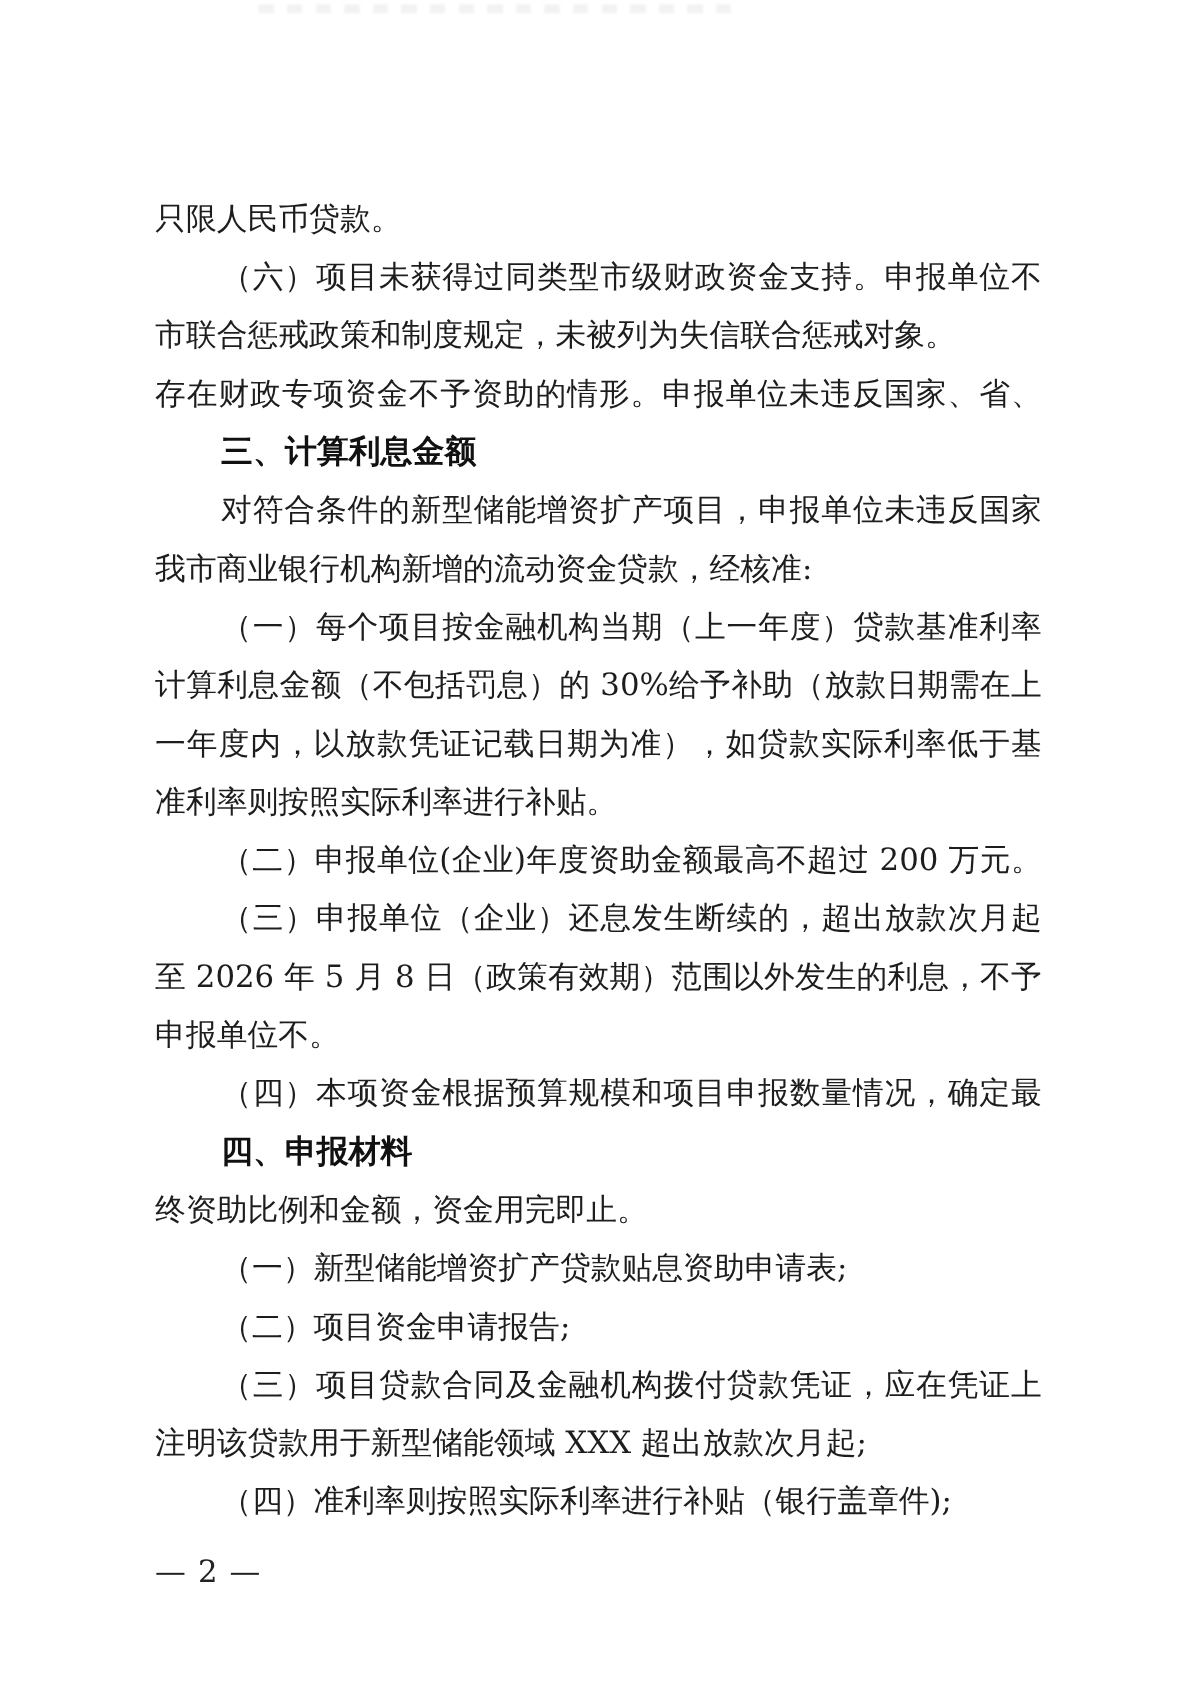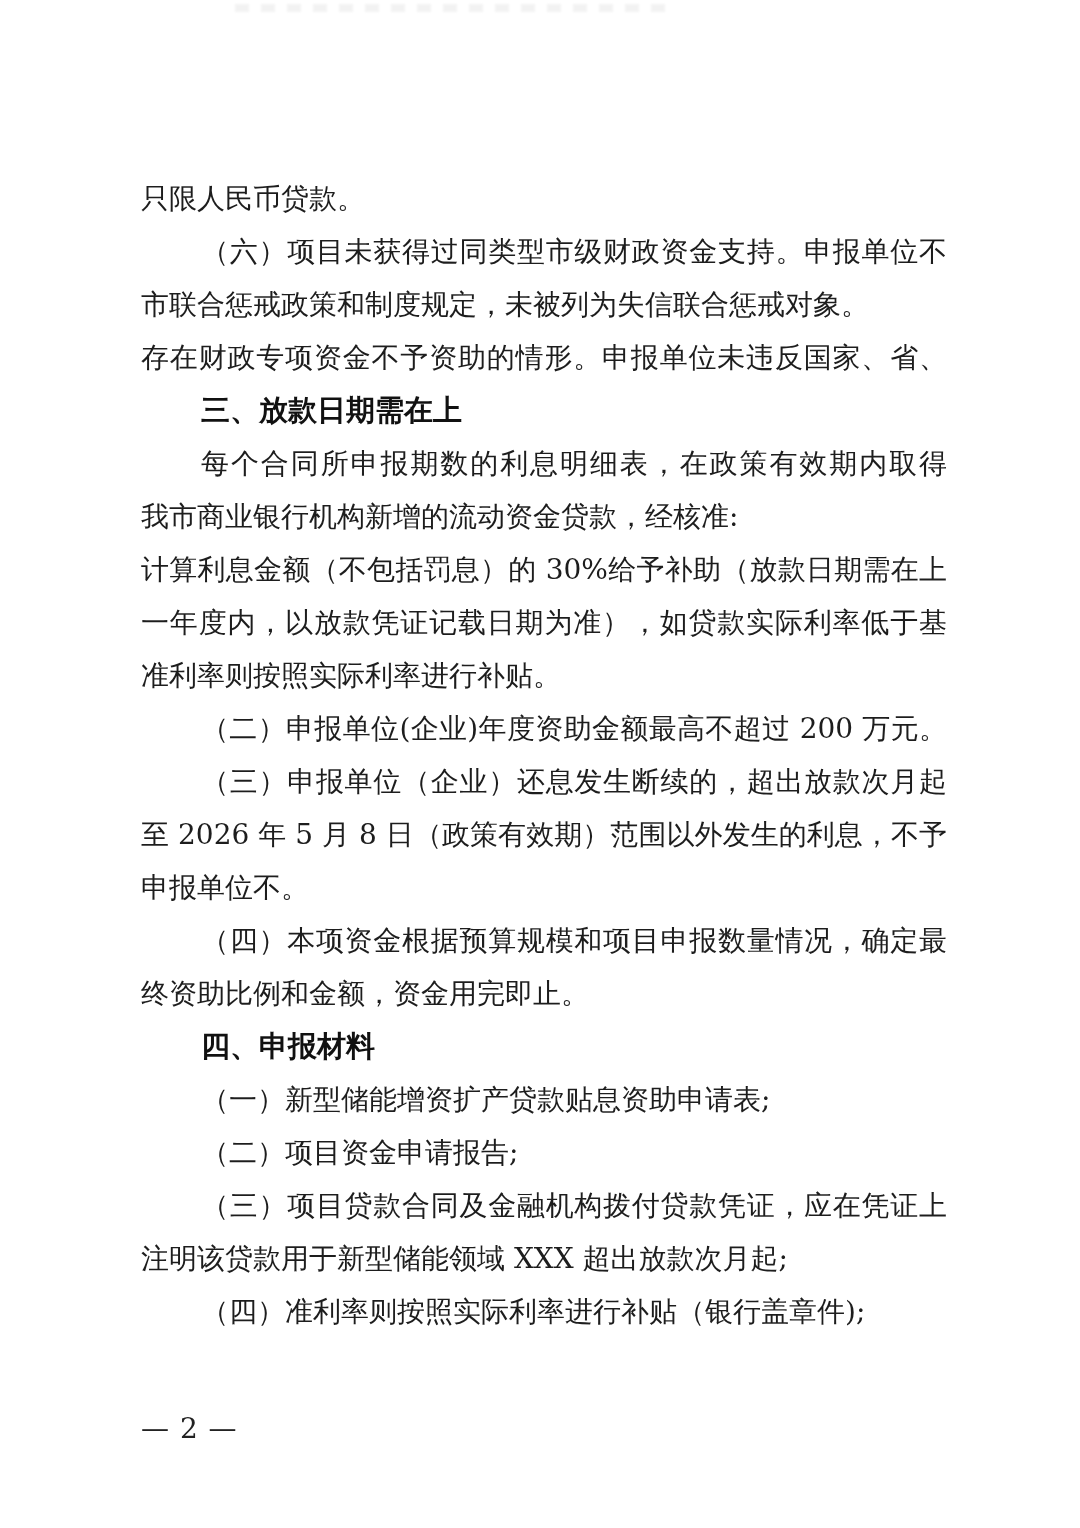--- a/index.html
+++ b/index.html
@@ -81,33 +81,34 @@
 </head>
 <body>
 
 <div class="page">
   <div class="scan-artifact"></div>
   <div class="doc-body">
       <div class="line">只限人民币贷款。</div>
       <div class="line indent fill">（六）项目未获得过同类型市级财政资金支持。申报单位不</div>
       <div class="line">市联合惩戒政策和制度规定，未被列为失信联合惩戒对象。</div>
       <div class="line fill">存在财政专项资金不予资助的情形。申报单位未违反国家、省、</div>
-      <div class="line heading indent">三、放款日期需在上</div>
-      <div class="line indent fill">每个合同所申报期数的利息明细表，在政策有效期内取得</div>
+      <div class="line heading indent">三、计算利息金额</div>
+      <div class="line indent fill">对符合条件的新型储能增资扩产项目，申报单位未违反国家</div>
       <div class="line">我市商业银行机构新增的流动资金贷款，经核准:</div>
+      <div class="line indent fill">（一）每个项目按金融机构当期（上一年度）贷款基准利率</div>
       <div class="line fill">计算利息金额（不包括罚息）的 30%给予补助（放款日期需在上</div>
       <div class="line fill">一年度内，以放款凭证记载日期为准），如贷款实际利率低于基</div>
       <div class="line">准利率则按照实际利率进行补贴。</div>
       <div class="line indent fill">（二）申报单位(企业)年度资助金额最高不超过 200 万元。</div>
       <div class="line indent fill">（三）申报单位（企业）还息发生断续的，超出放款次月起</div>
       <div class="line fill">至 2026 年 5 月 8 日（政策有效期）范围以外发生的利息，不予</div>
       <div class="line">申报单位不。</div>
       <div class="line indent fill">（四）本项资金根据预算规模和项目申报数量情况，确定最</div>
+      <div class="line heading indent">四、申报材料</div>
       <div class="line">终资助比例和金额，资金用完即止。</div>
-      <div class="line heading indent">四、申报材料</div>
       <div class="line indent">（一）新型储能增资扩产贷款贴息资助申请表;</div>
       <div class="line indent">（二）项目资金申请报告;</div>
       <div class="line indent fill">（三）项目贷款合同及金融机构拨付贷款凭证，应在凭证上</div>
       <div class="line">注明该贷款用于新型储能领域 XXX 超出放款次月起;</div>
       <div class="line indent">（四）准利率则按照实际利率进行补贴（银行盖章件);</div>
     </div>
   <div class="page-footer">— 2 —</div>
 </div>
 
 </body></html>

